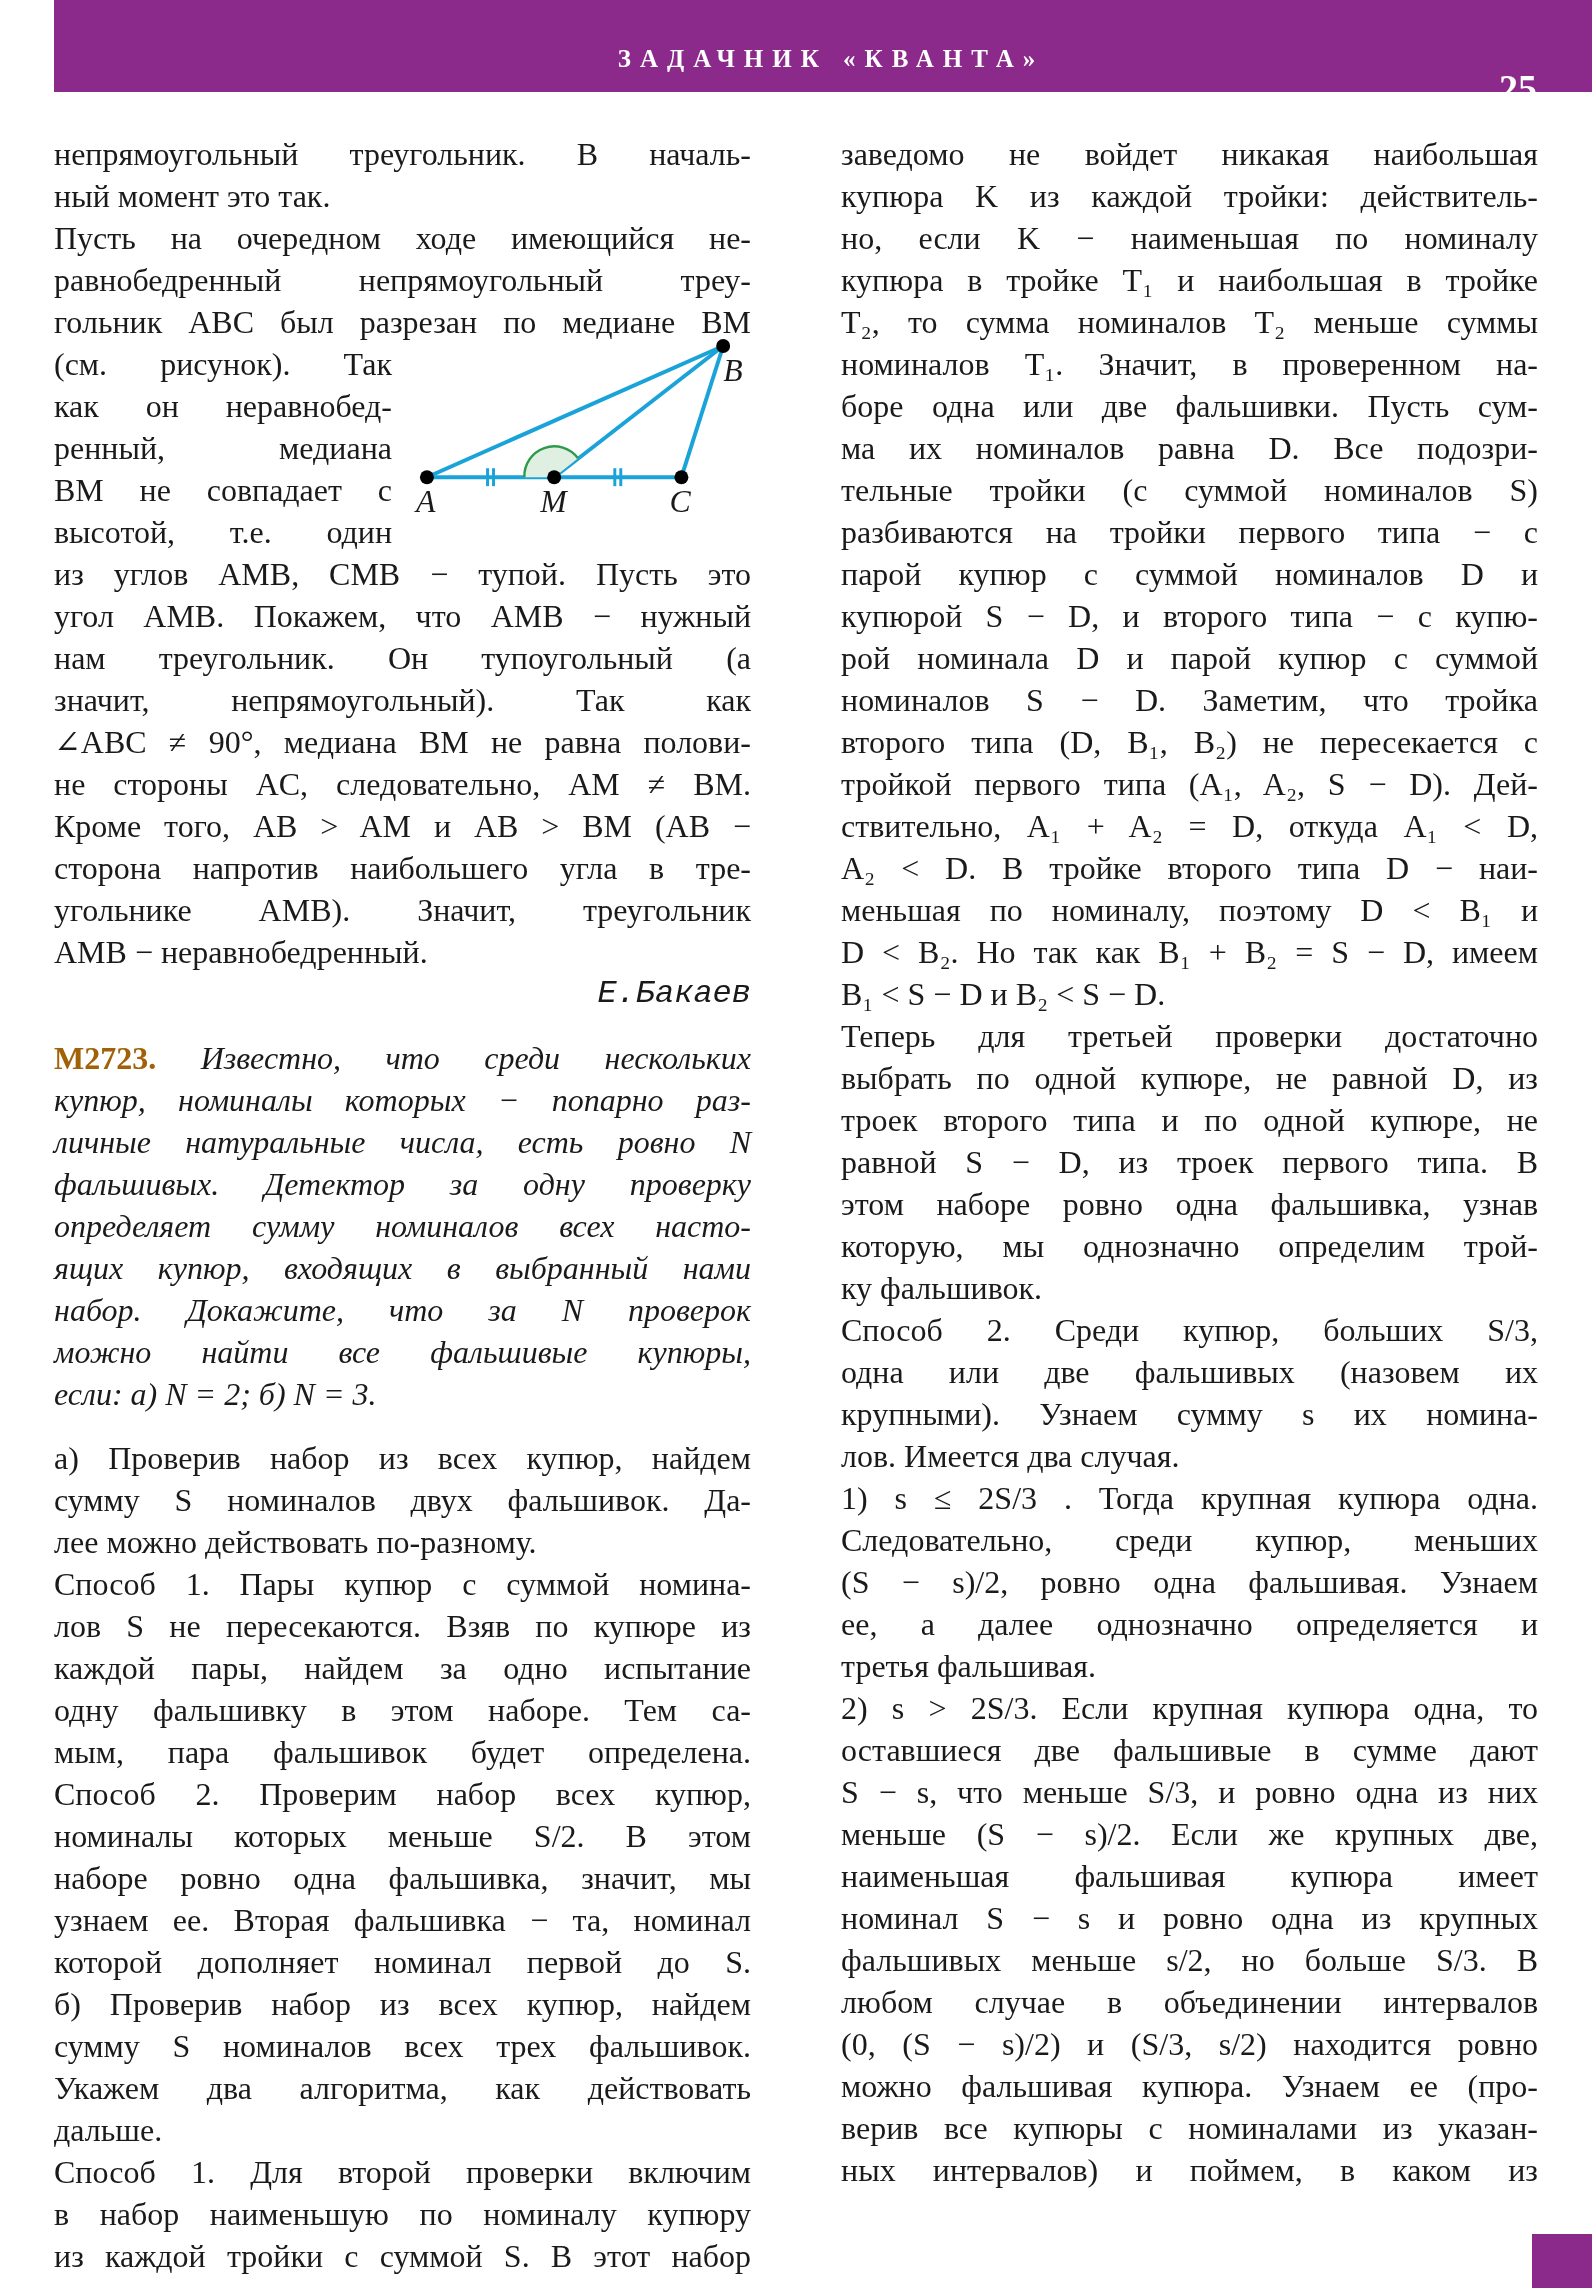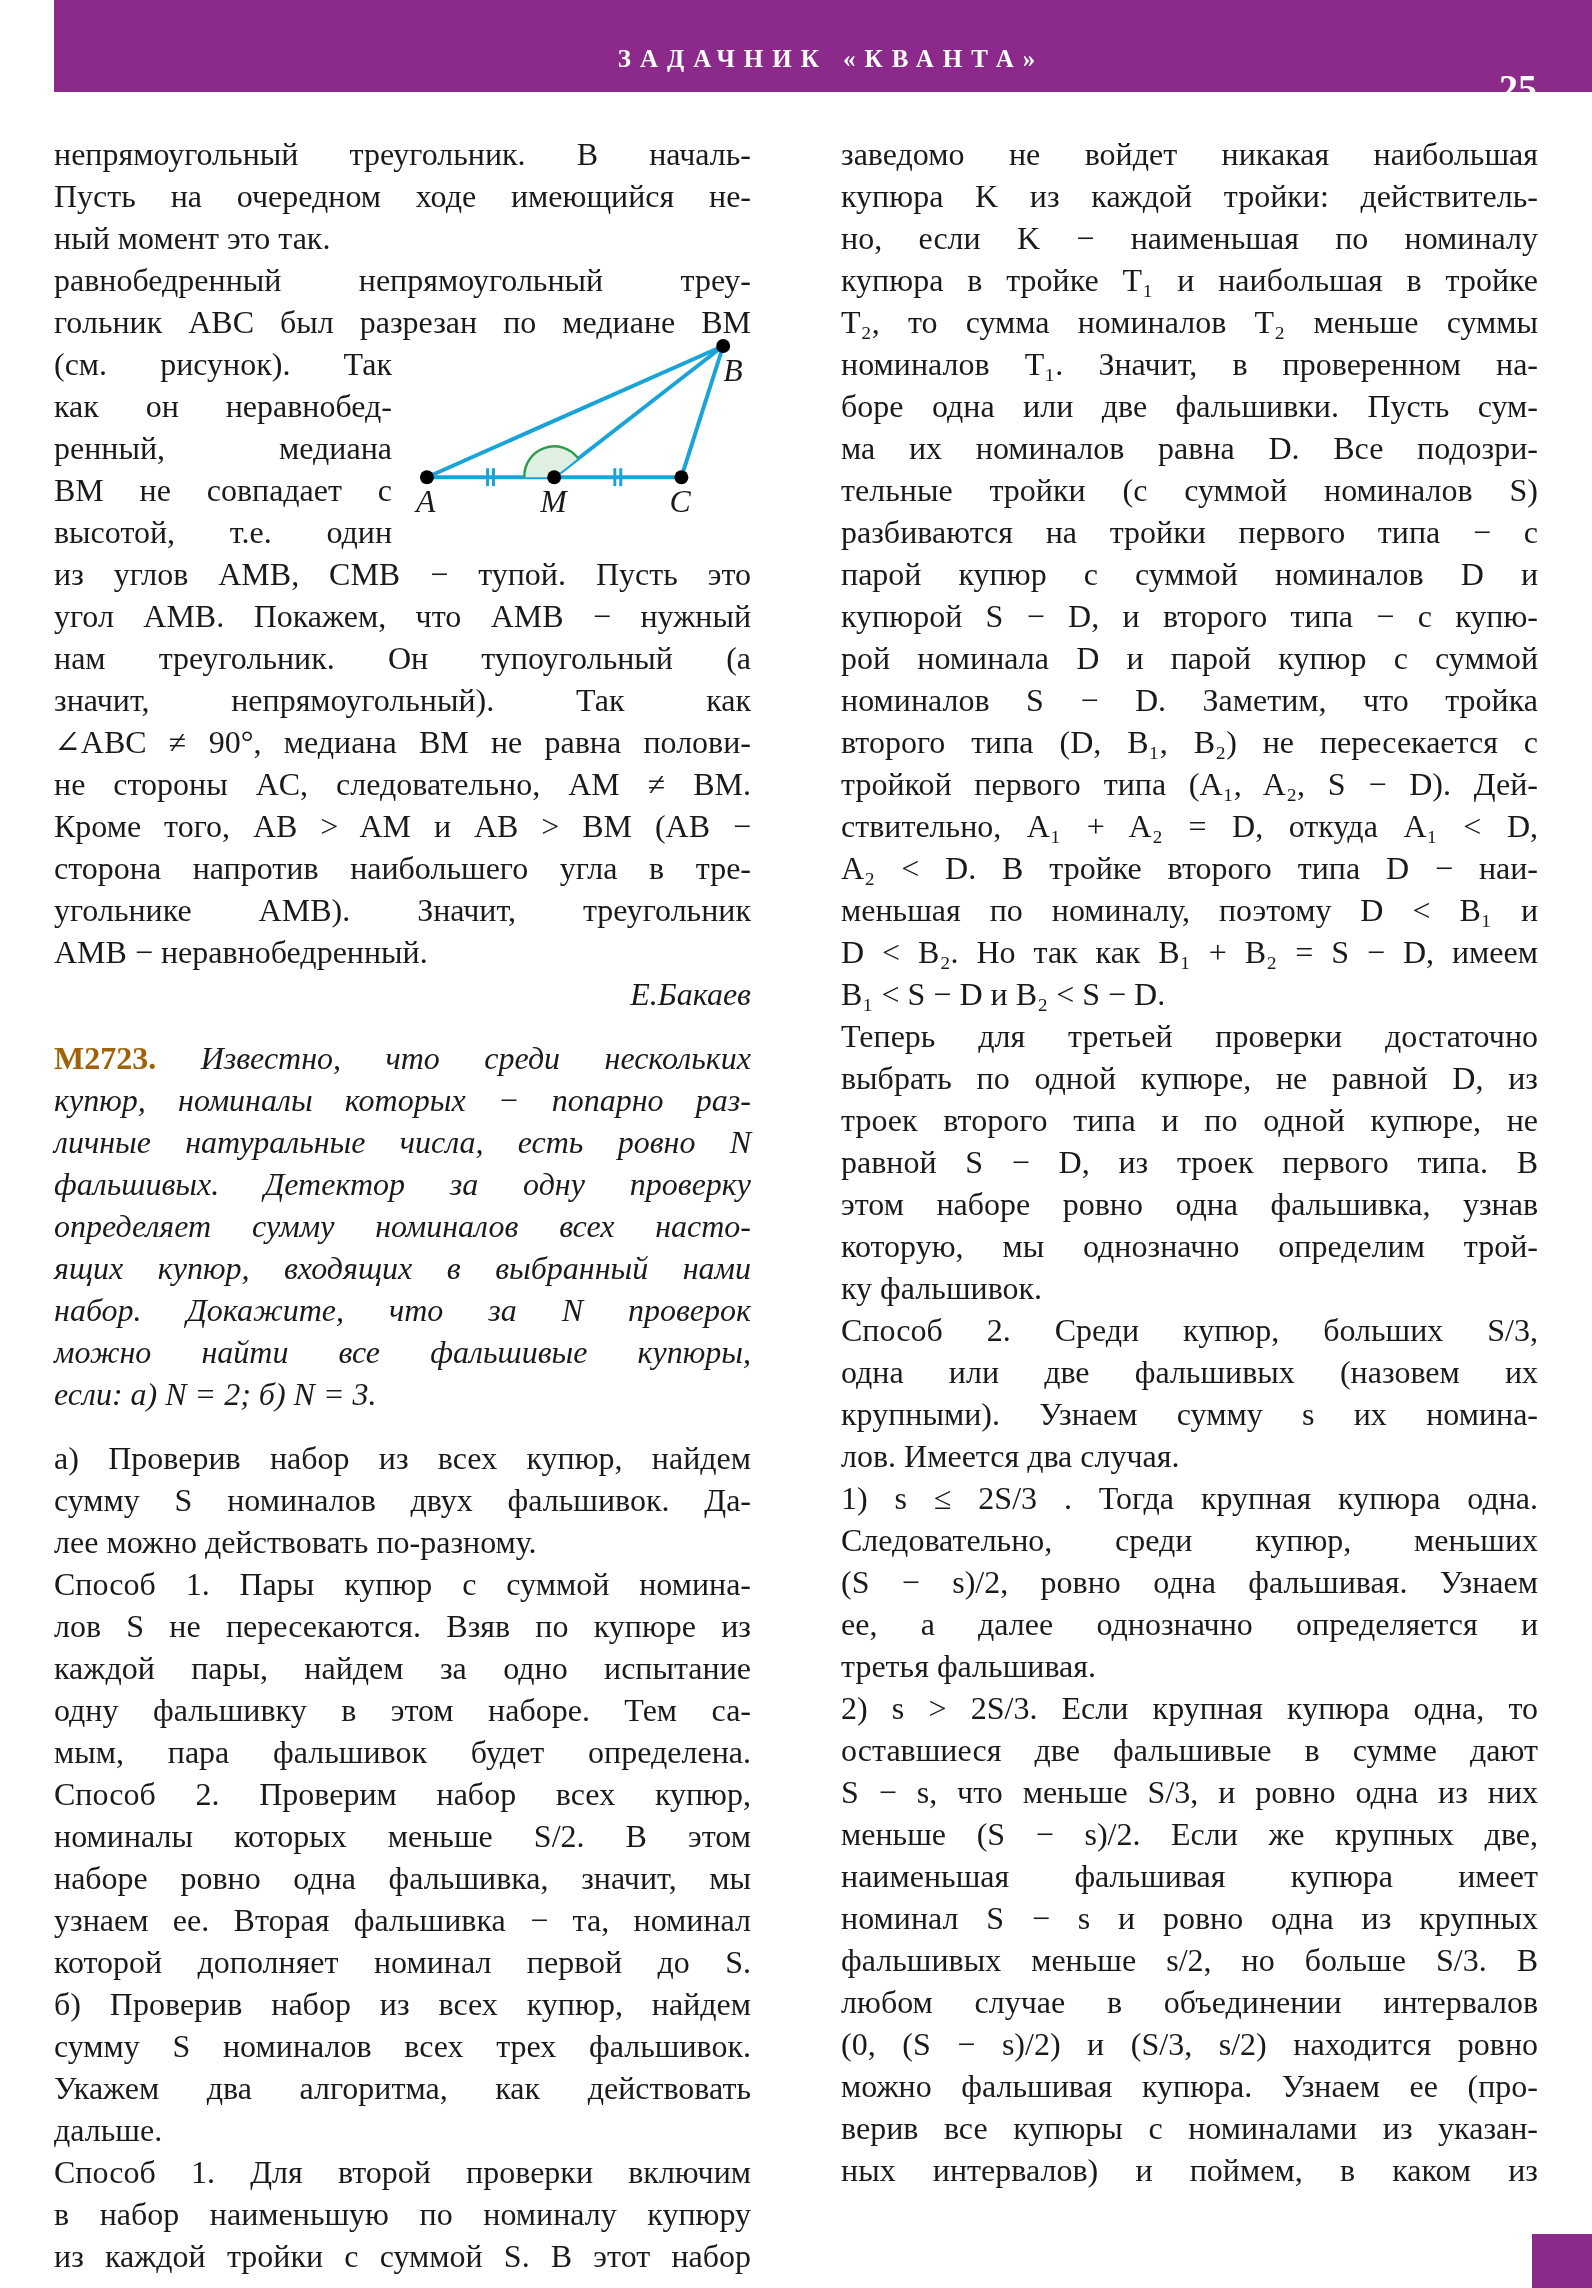--- a/index.html
+++ b/index.html
@@ -7,40 +7,40 @@
          font-family:"Liberation Serif","DejaVu Serif",serif; color:#1a1a1a; }
   .header { position:absolute; left:54px; top:0; width:1538px; height:92px; background:#8b2a8b; }
   .header-title { position:absolute; left:0; width:1538px; top:45px; text-align:center;
                   color:#ffffff; font-size:25px; letter-spacing:9px; font-weight:bold; padding-left:8px; }
   .header-page { position:absolute; right:55px; top:42px; color:#ffffff; font-size:38px; font-weight:bold;margin-top:24px; }
   .col { position:absolute; top:133px; width:697px; font-size:32px; line-height:42px; text-align:justify; }
   .col.left { left:54px; }
   .col.right { left:841px; width:697px; }
   .line { display:block; white-space:nowrap; text-align-last:justify; text-align:justify; }
   .line.last { text-align-last:left; }
-  .line.right-align { text-align:right; text-align-last:right; }
+  .line.right-align { text-align:right; text-align-last:right;font-family:Liberation Mono, monospace; }
   .i { font-style:italic; }
   .problem-id { color:#a16207; font-weight:bold; font-style:normal; }
   .fig-wrap { position:absolute; left:413px; top:333px; width:338px; height:189px; }
   .narrow { width:338px; }
   .gap { height:22px; }
   .corner-block { position:absolute; left:1532px; top:2234px; width:60px; height:55px; background:#8b2a8b; }
 </style>
 </head>
 <body>
 
 <div class="header">
   <div class="header-title">ЗАДАЧНИК «КВАНТА»</div>
   <div class="header-page">25</div>
 </div>
 
 <div class="col left">
   <span class="line">непрямоугольный треугольник. В началь-</span>
+  <span class="line last">ный момент это так.</span>
   <span class="line">Пусть на очередном ходе имеющийся не-</span>
-  <span class="line last">ный момент это так.</span>
   <span class="line">равнобедренный непрямоугольный треу-</span>
   <span class="line">гольник ABC был разрезан по медиане BM</span>
 
   <span class="line narrow">(см. рисунок). Так</span>
   <span class="line narrow">как он неравнобед-</span>
   <span class="line narrow">ренный, медиана</span>
   <span class="line narrow">BM не совпадает с</span>
   <span class="line narrow">высотой, т.е. один</span>
 
   <span class="line">из углов AMB, CMB − тупой. Пусть это</span>

